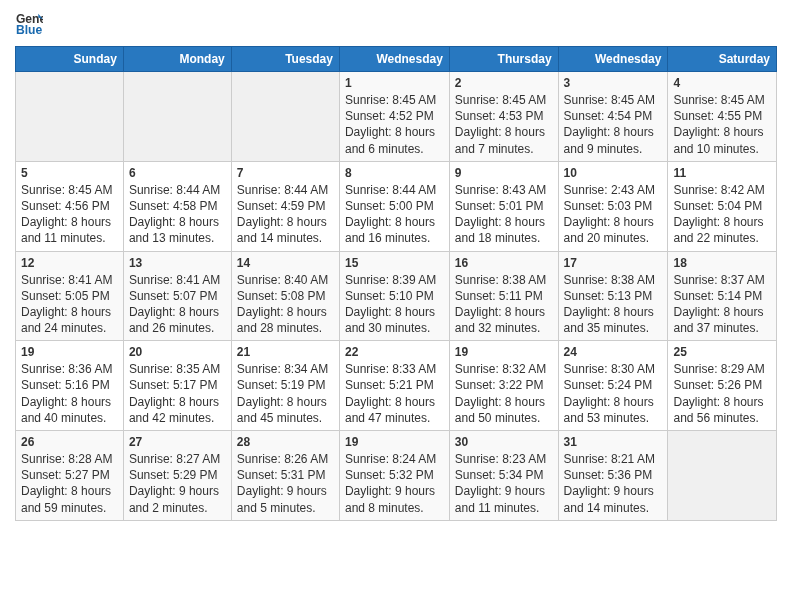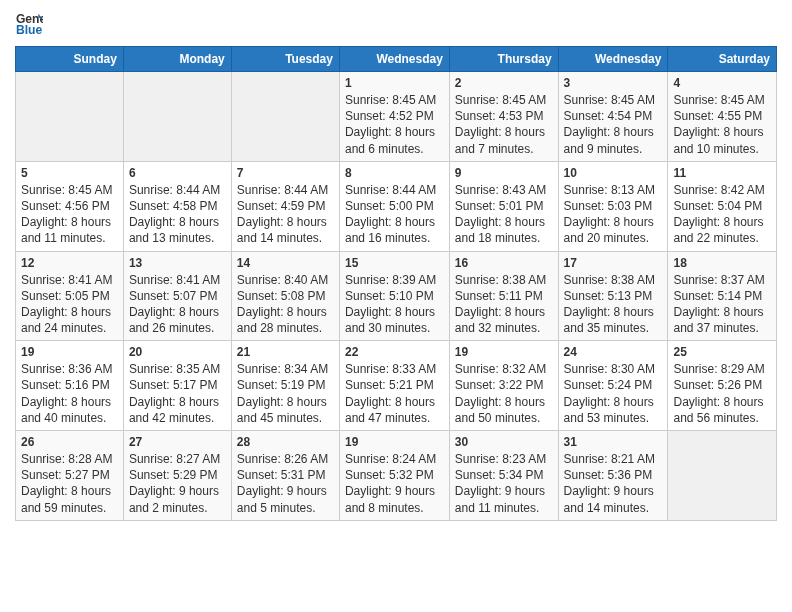--- a/index.html
+++ b/index.html
@@ -183,21 +183,21 @@
           </td>
           <td>
             <span class="day-num">9</span>
             <div class="day-detail">Sunrise: 8:43 AM
 Sunset: 5:01 PM
 Daylight: 8 hours
 and 18 minutes.</div>
           </td>
           <td>
             <span class="day-num">10</span>
-            <div class="day-detail">Sunrise: 8:13 AM
+            <div class="day-detail">Sunrise: 2:43 AM
 Sunset: 5:03 PM
 Daylight: 8 hours
 and 20 minutes.</div>
           </td>
           <td>
             <span class="day-num">11</span>
             <div class="day-detail">Sunrise: 8:42 AM
 Sunset: 5:04 PM
 Daylight: 8 hours
 and 22 minutes.</div>

